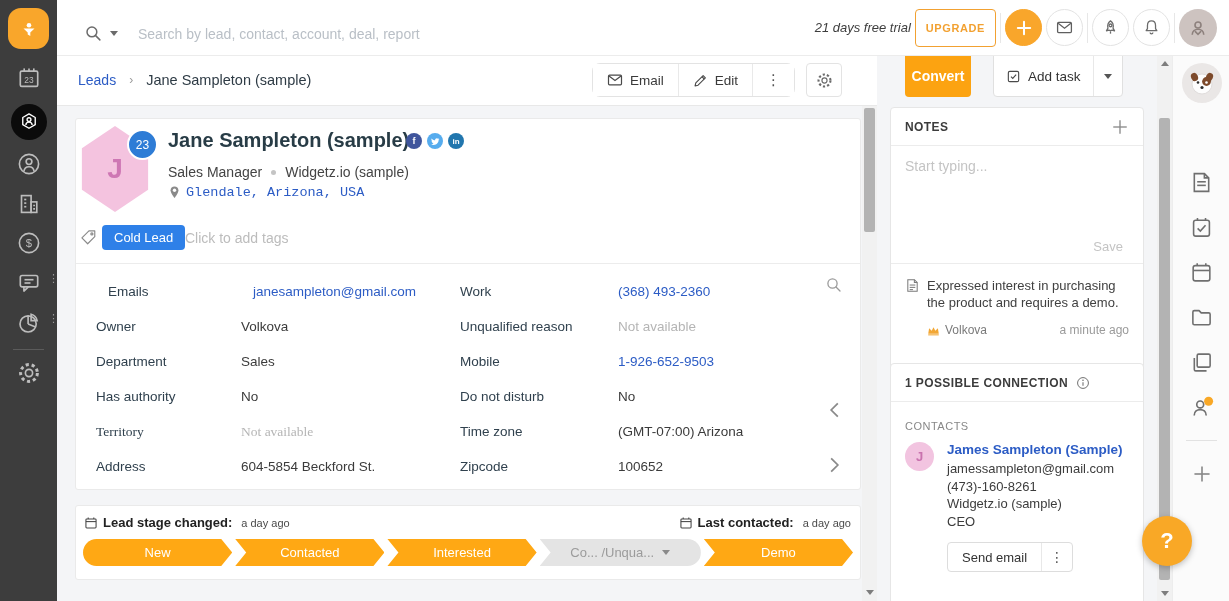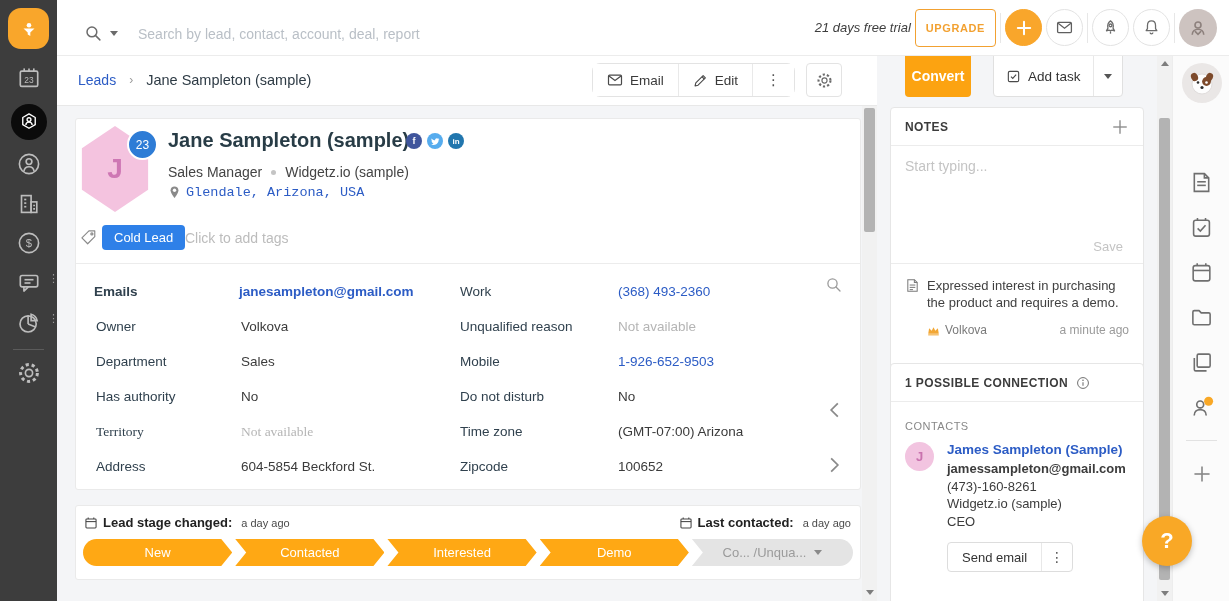--- a/index.html
+++ b/index.html
@@ -337,21 +337,21 @@
     </div>
     <svg class="abs" style="left:4px;top:110px;" width="17" height="17" viewBox="0 0 16 16" fill="none" stroke="#8a8a8a" stroke-width="1.1" stroke-linejoin="round">
         <path d="M1.8 8.4 L8.4 1.8 L13.9 1.8 L13.9 7.2 L7.2 13.9 Z"></path>
         <circle cx="11.2" cy="4.6" r="1"></circle>
       </svg>
     <span class="abs tag-chip">Cold Lead</span>
     <span class="abs tag-ph">Click to add tags</span>
     <div class="abs pdiv"></div>
 
     <div>
-      <div class="drow" style="left:18px;top:155px;font-weight:bold;">
+      <div class="drow" style="left:32px;top:155px;">
           <span class="dlabel" style="width:145px;">Emails</span>
           <span class="dvalue link">janesampleton@gmail.com</span>
         </div>
       <div class="drow" style="left:20px;top:190px;">
           <span class="dlabel" style="width:145px;">Owner</span>
           <span class="dvalue">Volkova</span>
         </div>
       <div class="drow" style="left:20px;top:225px;">
           <span class="dlabel" style="width:145px;">Department</span>
           <span class="dvalue">Sales</span>
@@ -435,25 +435,25 @@
           <line x1="11.2" y1="1.6" x2="11.2" y2="3.4"></line>
           <line x1="2.2" y1="6.4" x2="13.8" y2="6.4"></line>
         </svg>
       <span class="stage-meta">Last contacted:</span>
       <span class="stage-time">a day ago</span>
     </div>
     <div class="abs stagebar">
       <div class="seg first">New</div>
       <div class="seg">Contacted</div>
       <div class="seg">Interested</div>
-      <div class="seg">Demo</div>
       <div class="seg last">
         <span>Co... /Unqua...</span>
         <span class="caret"></span>
       </div>
+      <div class="seg">Demo</div>
     </div>
   </section>
 
   <button class="abs convert">Convert</button>
   <div class="abs addtask">
     <span class="main">
       <svg width="15" height="15" viewBox="0 0 16 16" fill="none" stroke="#4a4a4a" stroke-width="1.2">
           <rect x="2.5" y="2.5" width="11" height="11" rx="1.5"></rect>
           <polyline points="5.3,8.2 7.2,10.1 10.8,6"></polyline>
         </svg>
@@ -505,21 +505,21 @@
           <circle cx="8" cy="4.9" r=".9" fill="#6b6b6b"></circle>
         </svg>
     </div>
     <div class="contacts-lbl">CONTACTS</div>
     <div style="display:flex;padding:0 14px;gap:13px;">
       <span class="cavatar">
         <span>J</span>
       </span>
       <div>
         <div class="cname">James Sampleton (Sample)</div>
-        <div class="cline" style="margin-top:3px;font-weight:bold;">jamessampleton@gmail.com</div>
+        <div class="cline" style="margin-top:3px;">jamessampleton@gmail.com</div>
         <div class="cline">(473)-160-8261</div>
         <div class="cline">Widgetz.io (sample)</div>
         <div class="cline">CEO</div>
         <div class="sendmail-group">
           <span class="m">Send email</span>
           <span class="d">
               <span class="dots">⋮</span>
             </span>
         </div>
       </div>

